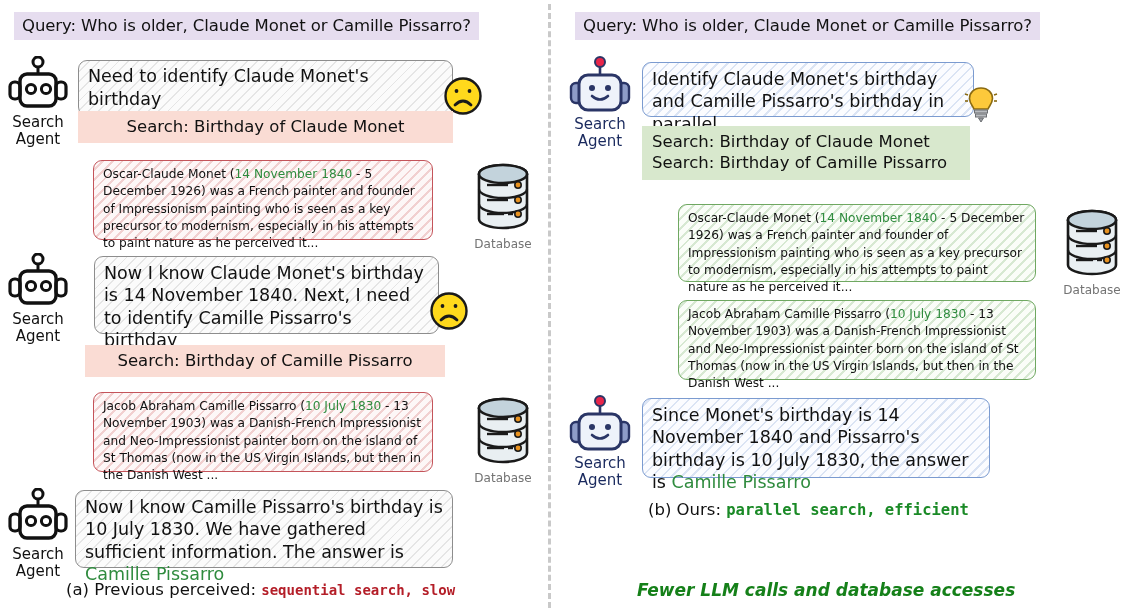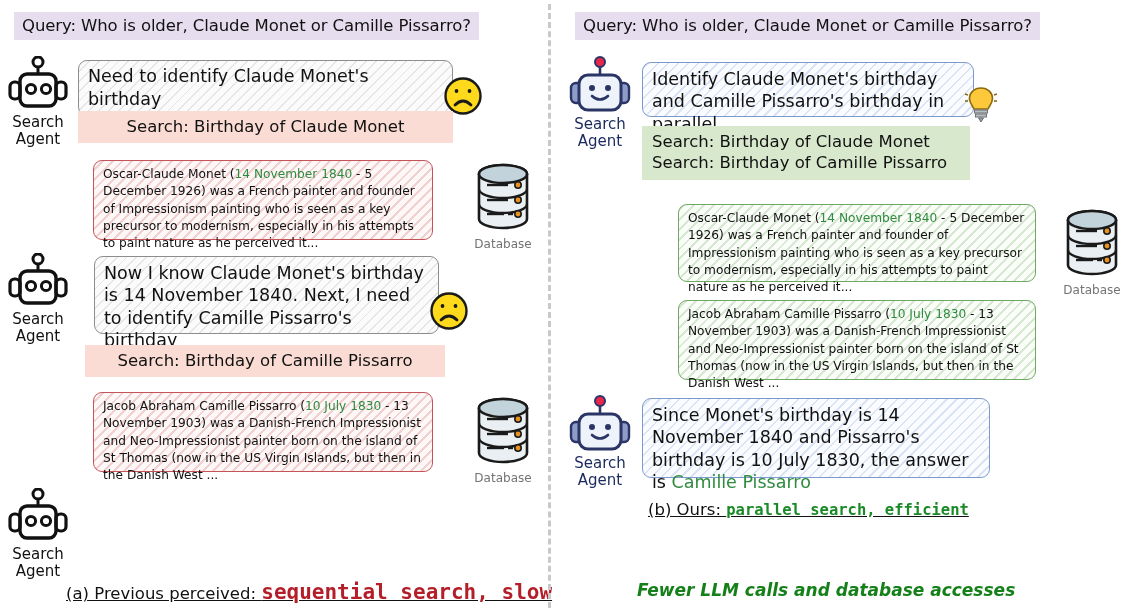--- a/index.html
+++ b/index.html
@@ -87,22 +87,22 @@
   .search-banner.green{background:#d8e8cd;}
 
   .date-green{color:#2f8b3e;}
   .ans-green{color:#2f8b3e;margin-top:38px;}
 
   
   .db{position:absolute;width:76px;text-align:center;}
   .db .lbl{font-size:12px;color:#737373;margin-top:1px;}
 
   
-  .caption{position:absolute;font-size:16.5px;color:#111;white-space:nowrap;text-decoration:underline;}
-  .caption .hl-red{color:#b41e28;font-weight:bold;font-family:"DejaVu Sans Mono",monospace;font-size:21px;}
+  .caption{position:absolute;font-size:16.5px;color:#111;white-space:nowrap;}
+  .caption .hl-red{color:#b41e28;font-weight:bold;font-family:"DejaVu Sans Mono",monospace;font-size:14px;}
   .caption .hl-green{color:#1a8a26;font-weight:bold;font-family:"DejaVu Sans Mono",monospace;font-size:15.5px;}
   .footline{
     position:absolute;font-size:17px;font-weight:bold;font-style:italic;
     color:#158019;white-space:nowrap;font-family:"DejaVu Sans",sans-serif;
   }
 
   
   .sadface{position:absolute;}
   .bulb{position:absolute;}
 </style>
@@ -232,20 +232,23 @@
         <rect x="3" y="26" width="10" height="17" rx="4.5" fill="none" stroke="#111" stroke-width="3.2"></rect>
         <rect x="49" y="26" width="10" height="17" rx="4.5" fill="none" stroke="#111" stroke-width="3.2"></rect>
         <circle cx="24" cy="33" r="4.6" fill="none" stroke="#111" stroke-width="3"></circle>
         <circle cx="39" cy="33" r="4.6" fill="none" stroke="#111" stroke-width="3"></circle>
       </svg>
     </span>
     <div class="lbl">Search</div>
     <div class="lbl">Agent</div>
   </div>
 
+  <div class="bubble think" style="left:75px;top:490px;width:378px;height:78px;">
+    <span>Now I know Camille Pissarro's birthday is 10 July 1830. We have gathered sufficient information. The answer is </span><span class="ans-green">Camille Pissarro</span>
+  </div>
 
   <div class="caption" style="left:66px;top:580px;">
     <span>(a) Previous perceived: </span><span class="hl-red">sequential search,  slow</span>
   </div>
 </div>
 
 <div class="divider"></div>
 
 <div class="panel" id="right-panel">
 

